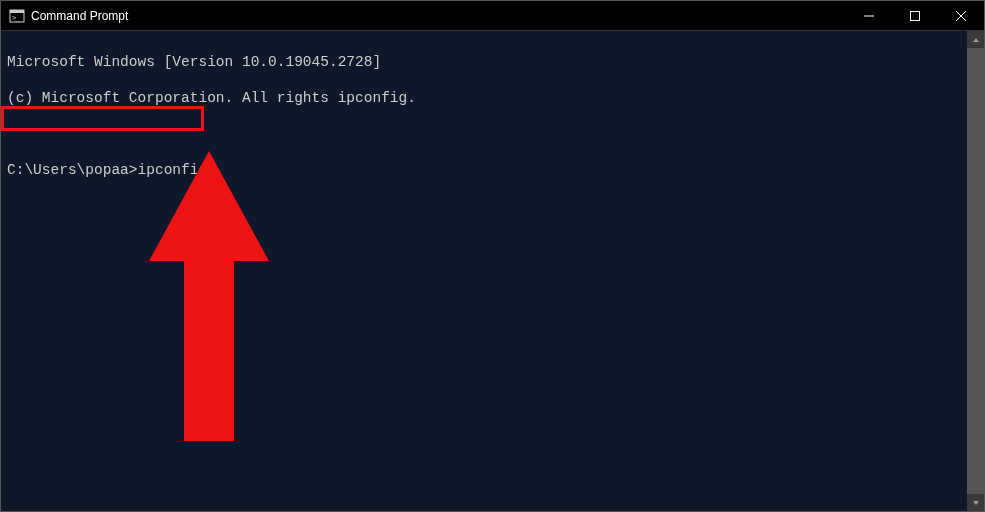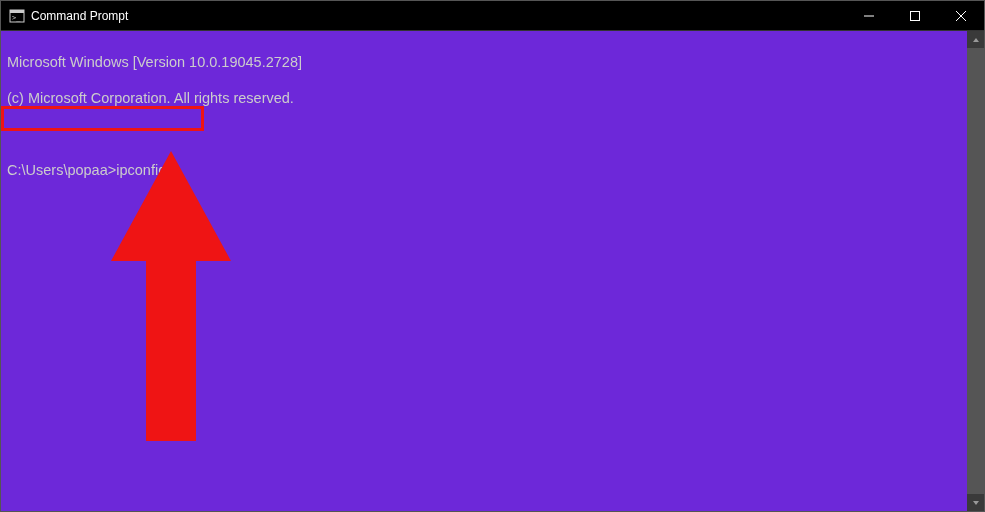--- a/index.html
+++ b/index.html
@@ -52,23 +52,23 @@
     }
     .win-btn svg { width: 10px; height: 10px; }
     .content-wrap {
       flex: 1;
       display: flex;
       position: relative;
       background: #0c0c0c;
     }
     .terminal {
       flex: 1;
-      background: #6d28d9;
+      background: #0f172a;
       color: #ccc;
-      font-family: Liberation Sans, sans-serif;
+      font-family: Liberation Mono, monospace;
       font-size: 14.5px;
       line-height: 18px;
       padding: 4px 6px;
       white-space: pre;
       position: relative;
     }
     .line { display: block; }
     .prompt-line {
       display: inline-block;
       position: relative;
@@ -146,21 +146,21 @@
             <line x1="0" y1="0" x2="10" y2="10" stroke="#fff" stroke-width="1"></line>
             <line x1="10" y1="0" x2="0" y2="10" stroke="#fff" stroke-width="1"></line>
           </svg>
       </div>
     </div>
   </div>
 
   <div class="content-wrap">
     <div class="terminal">
 <span class="line">Microsoft Windows [Version 10.0.19045.2728]</span>
-<span class="line">(c) Microsoft Corporation. All rights reserved.</span>
+<span class="line">(c) Microsoft Corporation. All rights ipconfig.</span>
 <span class="line"> </span>
 <span class="prompt-line"><span>C:\Users\popaa&gt;</span><span>ipconfig</span><span class="cursor"></span></span>
 
       <div class="highlight-box"></div>
 
       <div class="arrow-annotation">
         <svg width="120" height="290" viewBox="0 0 120 290">
           <polygon points="60,0 120,110 85,110 85,290 35,290 35,110 0,110" fill="#ef1414"></polygon>
         </svg>
       </div>

